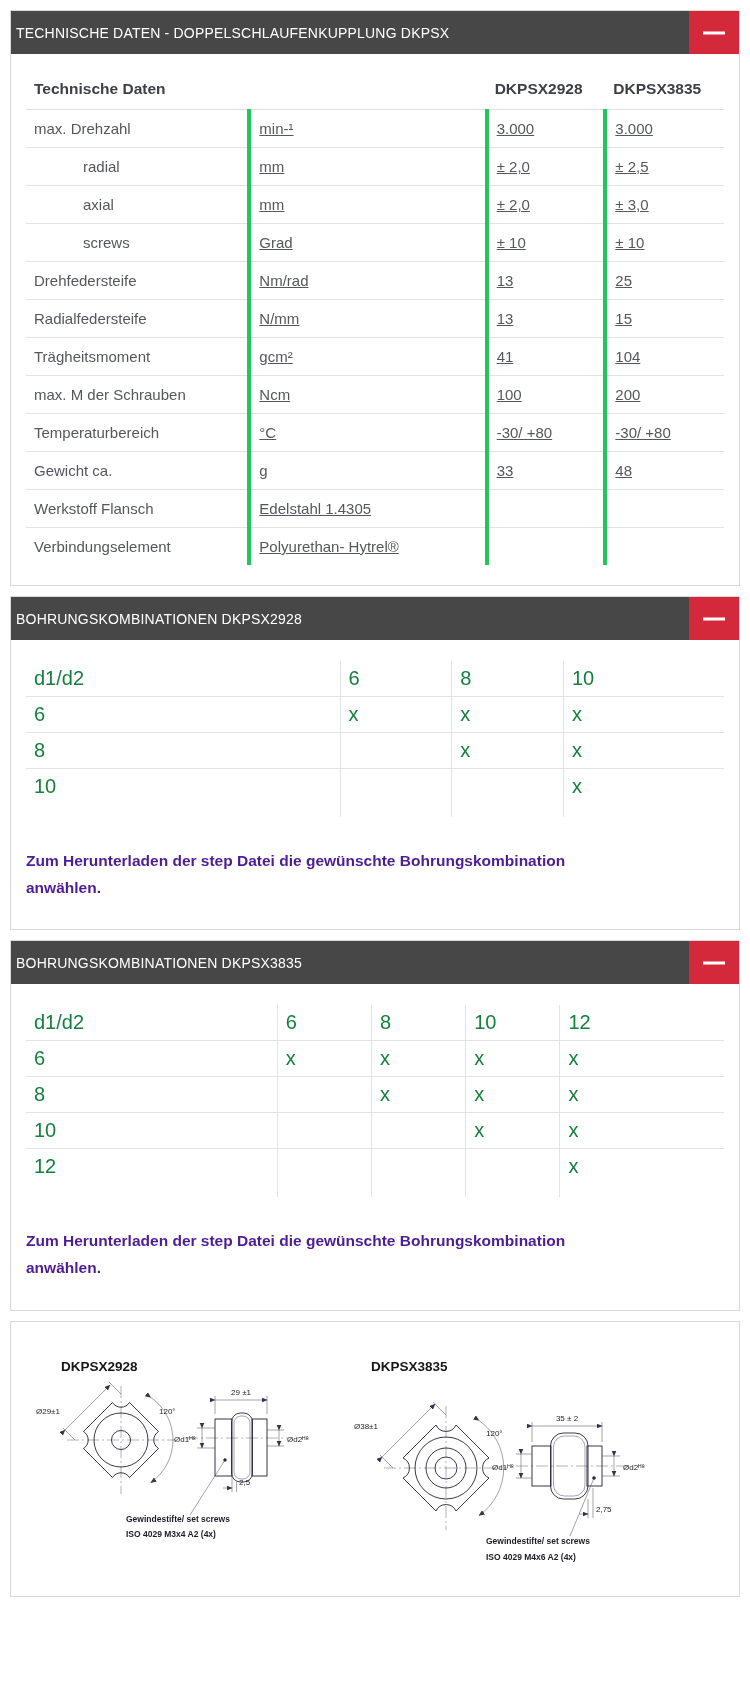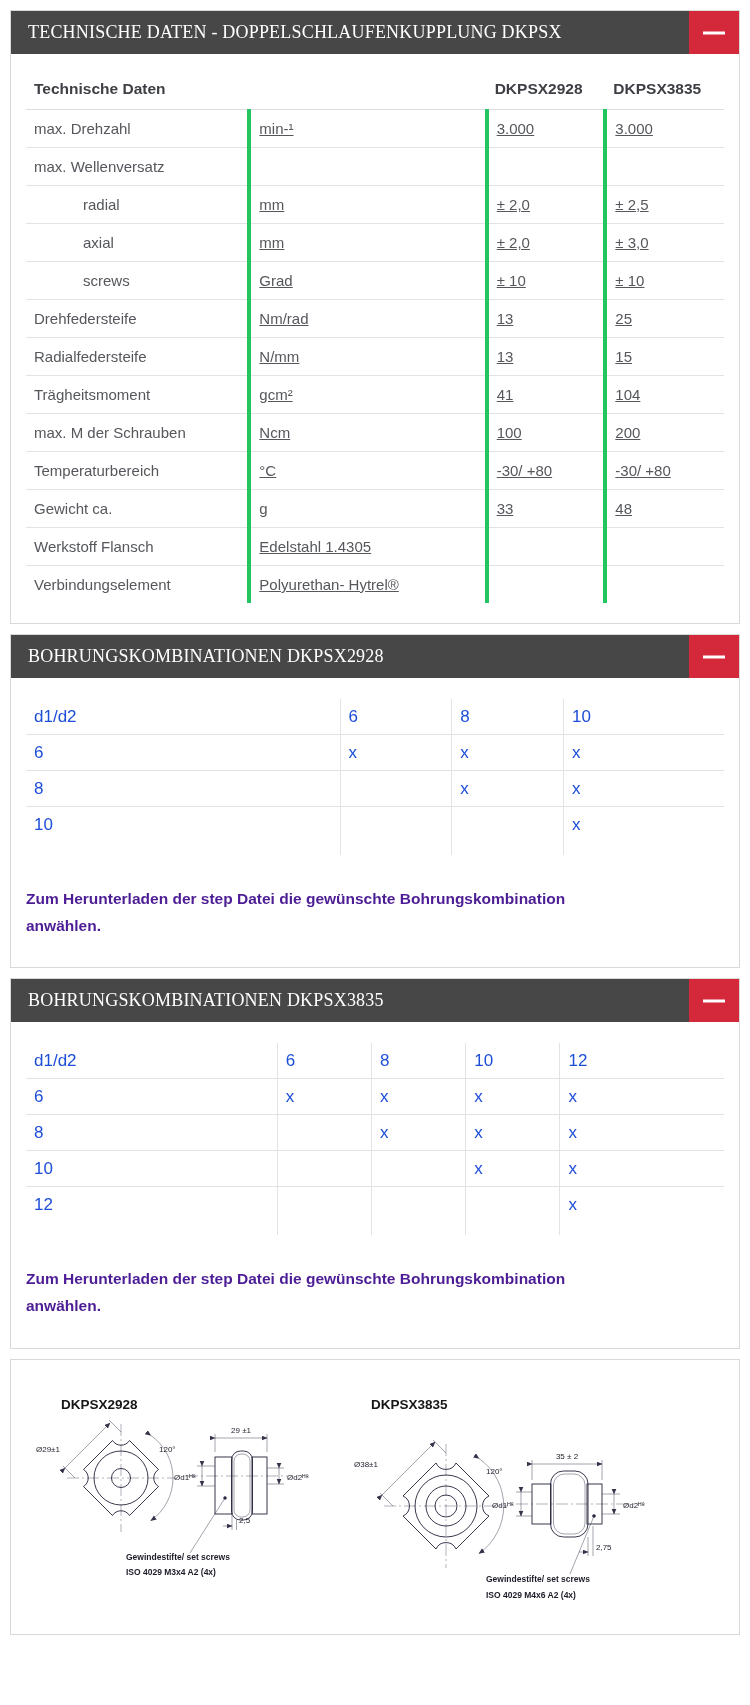--- a/index.html
+++ b/index.html
@@ -12,22 +12,22 @@
   .panel {
     margin: 0 10px 10px 10px;
     border: 1px solid #d9d9d9;
     background: #fff;
   }
   .bar {
     height: 43px; background: #474747;
     display: flex; align-items: center; justify-content: space-between;
   }
   .bar-title {
-    color: #ffffff; font-size: 18px; font-weight: 400;
-    padding-left: 17px; letter-spacing: 0.2px; white-space: nowrap; font-family: Liberation Serif, serif;
+    color: #ffffff; font-size: 14px; font-weight: 400;
+    padding-left: 5px; letter-spacing: 0.2px; white-space: nowrap;
   }
   .collapse-btn {
     width: 50px; height: 43px; flex: none; border: none;
     background: #d3293a; position: relative; cursor: pointer;
   }
   .minus-bar {
     position: absolute; left: 50%; top: 50%;
     width: 22px; height: 3px; background: #ffffff;
     transform: translate(-50%,-50%); display: block;
   }
@@ -38,21 +38,21 @@
     color: #55575c; font-size: 15px; line-height: 19px; }
   .spec thead th { text-align: left; font-weight: 700; color: #3d3f44;
     font-size: 15.5px; padding: 4px 8px 11px 8px; border-bottom: 1px solid #dedede; }
   .spec tbody td { padding: 9px 8px; border-bottom: 1px solid #e3e3e3; overflow: hidden; }
   .spec tbody td:nth-child(n+2) { border-left: 4px solid #22c55e; text-decoration: underline; }
   .spec tbody tr:last-child td { border-bottom: 0; }
   .spec tbody tr.indent td:first-child { padding-left: 57px; }
 
   
   table.bore { width: 100%; border-collapse: collapse; table-layout: fixed;
-    color: #1d4ed8; font-size: 17px; line-height: 19px; }
+    color: #15803d; font-size: 20px; line-height: 19px; }
   .bore th, .bore td { text-align: left; font-weight: 400; padding: 8px 8px; }
   .bore th:nth-child(n+2), .bore td:nth-child(n+2) { border-left: 1px solid #e3e3e3; }
   .bore thead th { border-bottom: 1px solid #e3e3e3; }
   .bore tbody td { border-bottom: 1px solid #e3e3e3; }
   .bore tbody tr:nth-last-child(2) td { border-bottom: 0; }
   .bore tbody tr.stub td { border-bottom: 0; height: 13px; padding: 0; }
 
   .note {
     font-size: 15.5px; font-weight: 700; color: #4c1d95;
     line-height: 1.75; margin: 30px 0 8px 0; max-width: 610px;
@@ -96,26 +96,20 @@
           <th>DKPSX2928</th>
           <th>DKPSX3835</th>
         </tr>
       </thead>
       <tbody>
         <tr>
           <td>max. Drehzahl</td>
           <td>min-¹</td>
           <td>3.000</td>
           <td>3.000</td>
-        </tr>
-        <tr>
-          <td>max. Wellenversatz</td>
-          <td></td>
-          <td></td>
-          <td></td>
         </tr>
         <tr class="indent">
           <td>radial</td>
           <td>mm</td>
           <td>± 2,0</td>
           <td>± 2,5</td>
         </tr>
         <tr class="indent">
           <td>axial</td>
           <td>mm</td>

